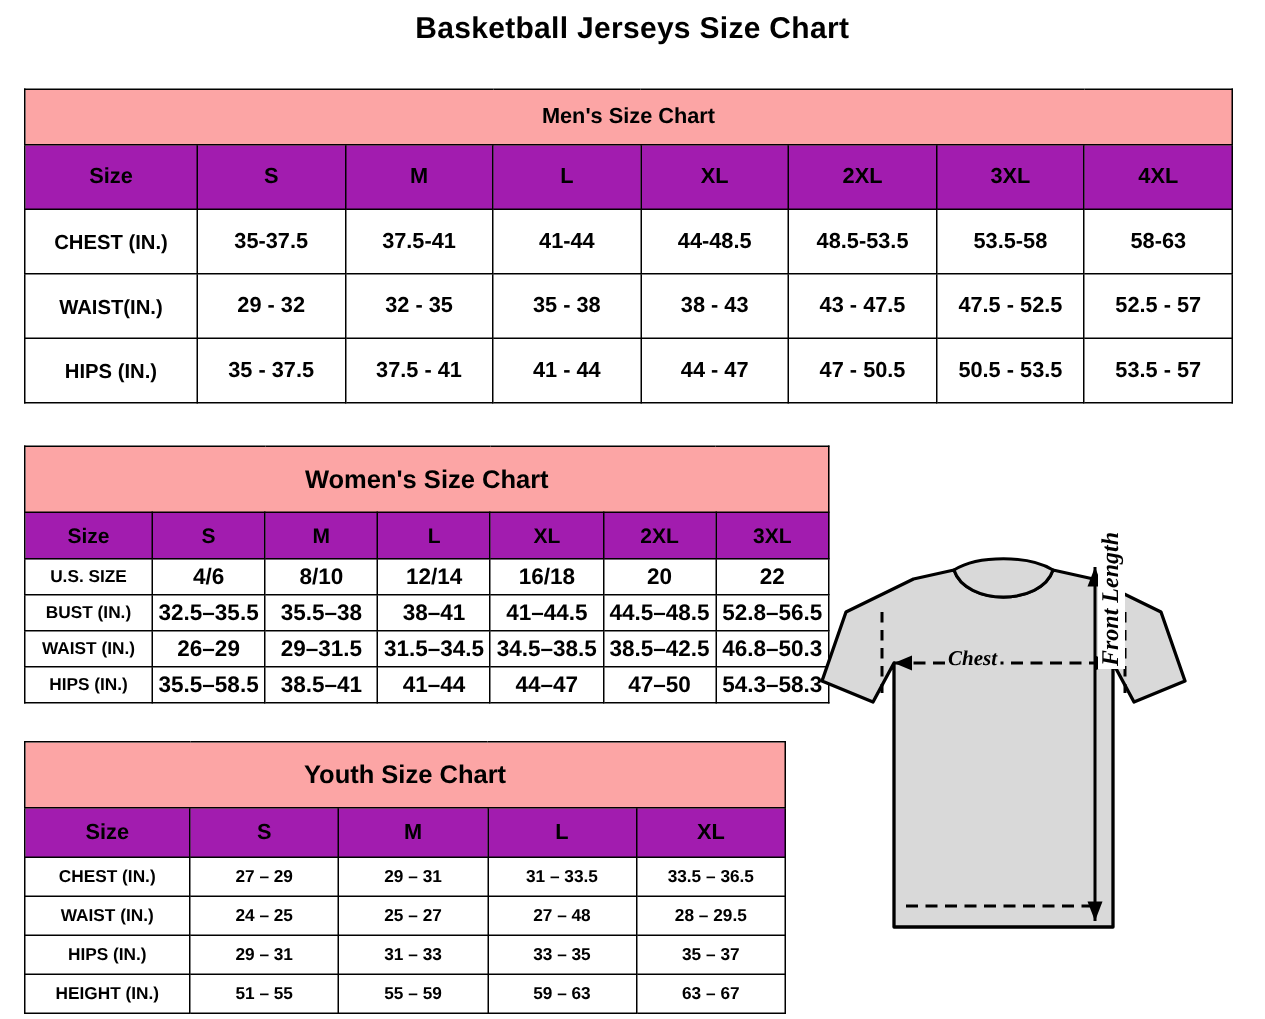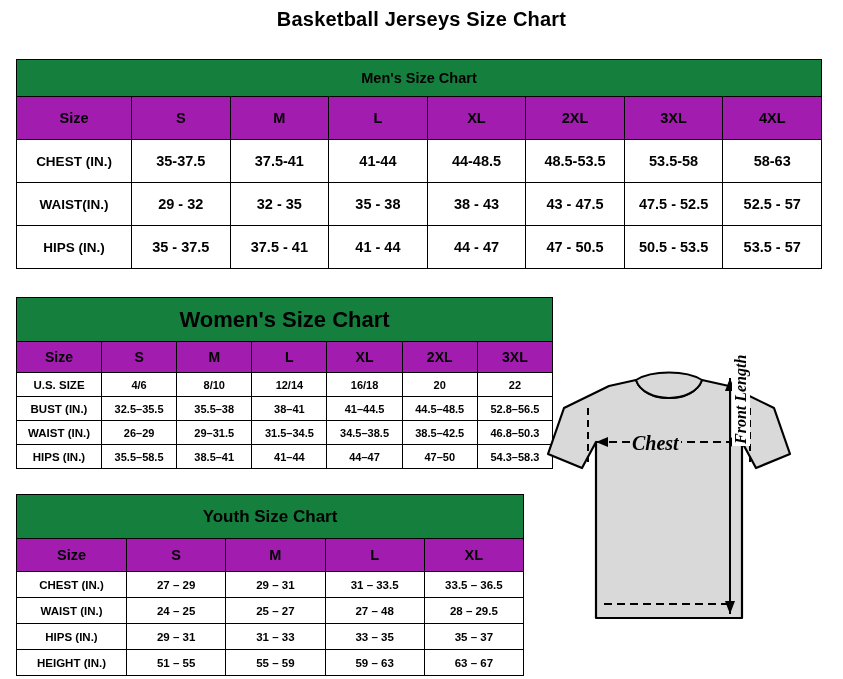--- a/index.html
+++ b/index.html
@@ -30,21 +30,21 @@
   }
   td, th {
     border: 1.5px solid #000000;
     text-align: center;
     vertical-align: middle;
     font-weight: bold;
     background: #ffffff;
     padding: 0;
   }
   .banner {
-    background: #15803d;
+    background: #fca5a5;
     font-size: 16px;
     font-weight: bold;
     height: 36px;
   }
   .hdr {
     background: #a21caf;
     font-size: 14px;
     font-weight: bold;
   }
 
@@ -60,23 +60,23 @@
   #mens-table .rowlabel { font-size: 13.5px; }
   #mens-table col.c0 { width: 115px; }
 
   
   #womens-table {
     position: absolute;
     left: 16px;
     top: 297px;
     width: 537px;
   }
-  #womens-table .banner { height: 44px; font-size: 22px; }
+  #womens-table .banner { height: 44px; font-size: 17px; }
   #womens-table .hdr { height: 31px; font-size: 14px; }
-  #womens-table td.data { height: 24px; font-size: 11px; }
+  #womens-table td.data { height: 24px; font-size: 15px; }
   #womens-table td.rowlabel { font-size: 11.5px; text-align: center; }
   #womens-table col.c0 { width: 85px; }
 
   
   #youth-table {
     position: absolute;
     left: 16px;
     top: 494px;
     width: 508px;
   }
@@ -92,21 +92,21 @@
     left: 534px;
     top: 346px;
     width: 300px;
     height: 320px;
   }
   #shirt-diagram svg { display: block; }
   .chest-label {
     position: absolute;
     left: 96px;
     top: 86px;
-    font-size: 20px;
+    font-size: 14px;
     font-weight: bold;
     font-style: italic;
     font-family: "Liberation Serif", serif;
     background: #d9d9d9;
     padding: 0 2px;
   }
   .frontlen-label {
     position: absolute;
     left: 198px;
     top: 100px;

